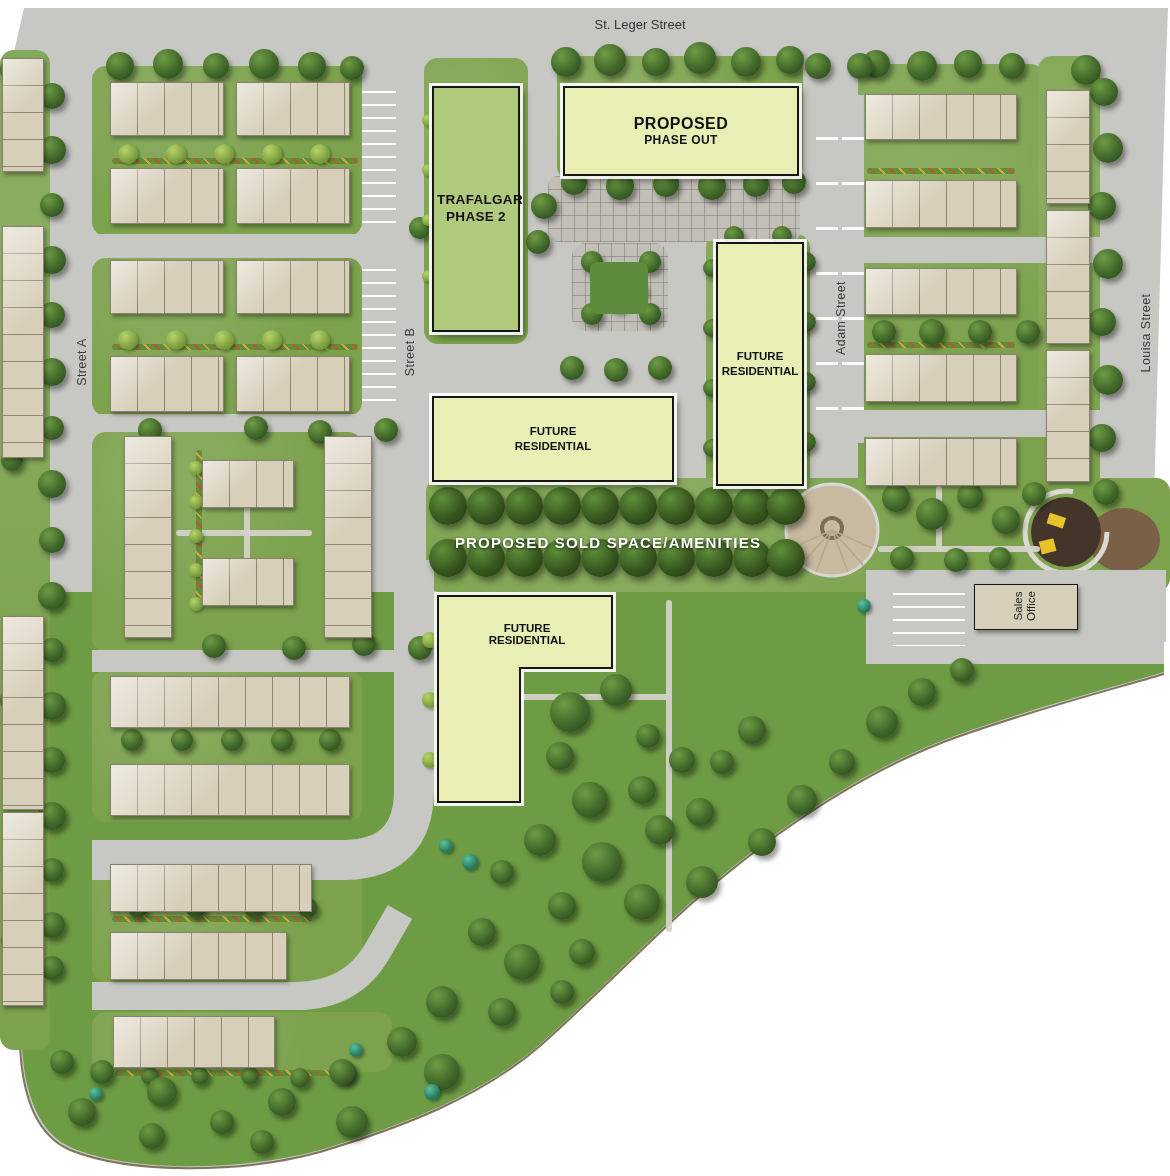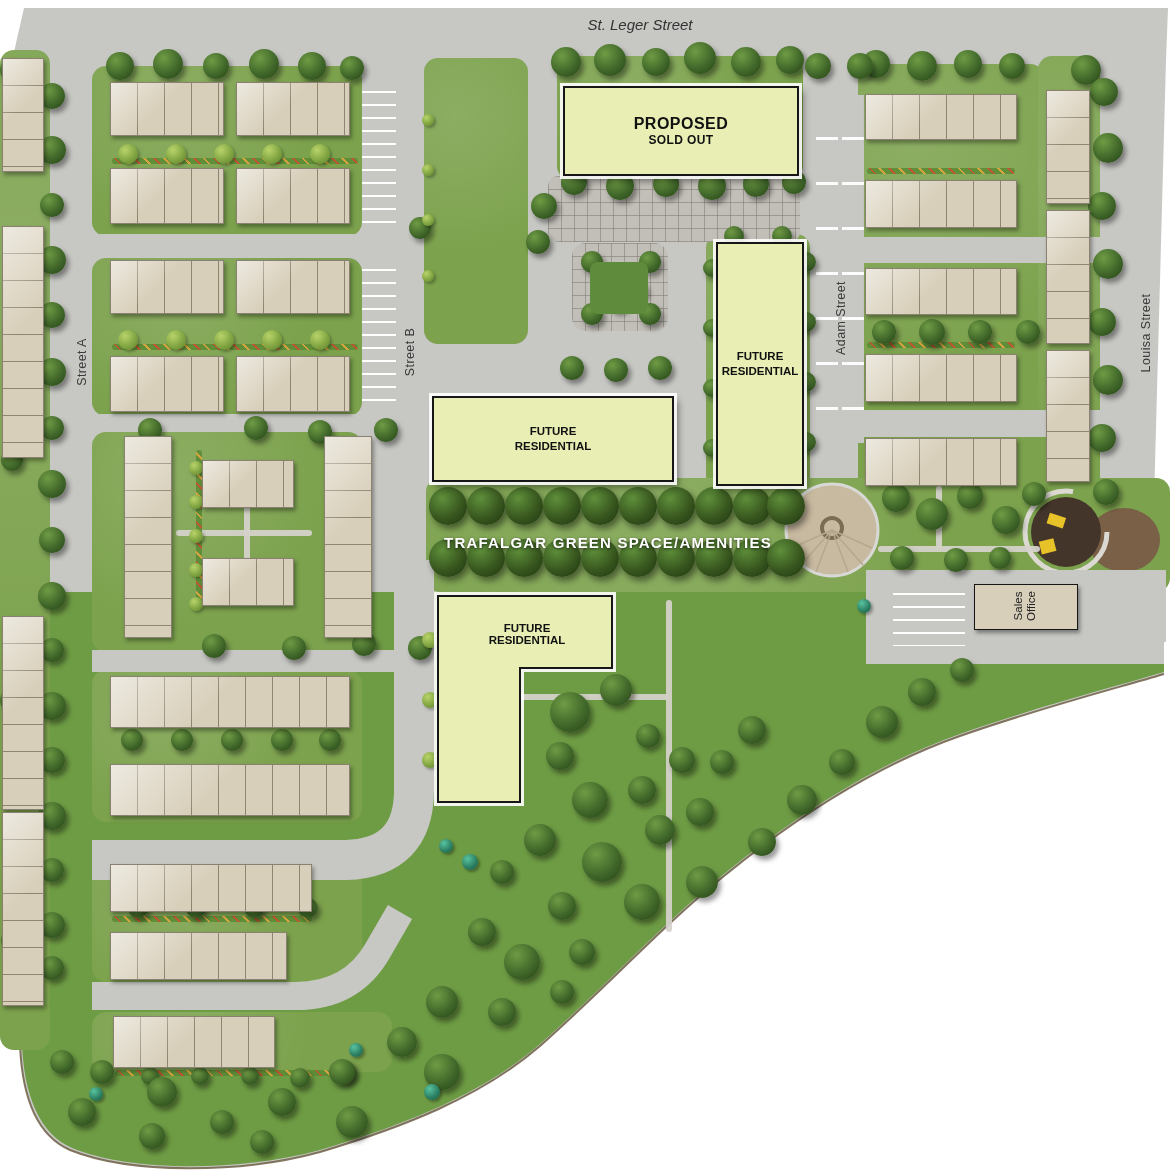--- a/index.html
+++ b/index.html
@@ -29,21 +29,21 @@
   .t2{background:radial-gradient(circle at 35% 30%, #58c2a0, #2a7d60 60%, #1c5a44);box-shadow:2px 2px 3px rgba(0,0,0,.35);}
   .t3{background:radial-gradient(circle at 35% 30%, #5e8f3a, #38571f 55%, #243d12 90%);box-shadow:3px 4px 6px rgba(0,0,0,.45);}
   .flower{position:absolute;z-index:3;border-radius:3px;opacity:.92;
       background:repeating-linear-gradient(45deg, #5d8c36 0 5px, #c0512e 5px 7px, #5d8c36 7px 12px, #d9a23c 12px 14px);}
   .fpath{position:absolute;z-index:2;background:#d6d3cd;border-radius:3px;opacity:.92;}
   .bigbldg{position:absolute;z-index:4;display:flex;align-items:center;justify-content:center;
       text-align:center;background:var(--future);border:2px solid #161616;color:#111;font-weight:bold;
       box-shadow:0 0 0 3px rgba(255,255,255,.9), 4px 5px 7px rgba(0,0,0,.45);}
   .vlabel{position:absolute;z-index:6;white-space:nowrap;transform:translate(-50%,-50%) rotate(-90deg);
       font-size:12.5px;color:#3a3a3a;letter-spacing:.4px;}
-  .hlabel{position:absolute;z-index:6;transform:translate(-50%,-50%);font-size:15px;color:#333;white-space:nowrap;font-style:italic;}
+  .hlabel{position:absolute;z-index:6;transform:translate(-50%,-50%);font-size:13px;color:#333;white-space:nowrap;}
   #green-space-label{position:absolute;z-index:6;transform:translate(-50%,-50%);white-space:nowrap;
       color:#fff;font-weight:bold;font-size:15px;letter-spacing:1.2px;text-shadow:0 1px 3px rgba(0,0,0,.65);}
   #sales-label{position:absolute;z-index:6;width:48px;transform:translate(-50%,-50%) rotate(-90deg);
       font-size:11.5px;line-height:1.15;color:#222;text-align:center;}
   #l-label{position:absolute;z-index:6;width:110px;transform:translate(-50%,-50%);text-align:center;
       font-size:11.5px;font-weight:bold;color:#111;}
 </style>
 </head>
 <body>
 
@@ -357,25 +357,28 @@
       <div class="tree t2" style="left: 439px; top: 839px; width: 14px; height: 14px;"></div>
       <div class="tree t1" style="left: 422px; top: 632px; width: 16px; height: 16px;"></div>
       <div class="tree t1" style="left: 422px; top: 692px; width: 16px; height: 16px;"></div>
       <div class="tree t1" style="left: 422px; top: 752px; width: 16px; height: 16px;"></div>
     </div>
 
   <div class="paving" style="left:548px;top:176px;width:252px;height:66px;"></div>
   <div class="paving" style="left:572px;top:243px;width:96px;height:88px;border-radius:14px;"></div>
   <div class="cgreen" style="left:590px;top:262px;width:58px;height:52px;"></div>
 
+  <div class="bigbldg" style="left:432px;top:86px;width:84px;height:242px;background:var(--trafalgar);">
+    <div style="width:78px;font-size:13.5px;line-height:1.25;letter-spacing:.3px;">TRAFALGAR PHASE 2</div>
+  </div>
 
   <div class="bigbldg" style="left:563px;top:86px;width:232px;height:86px;">
     <div>
       <div style="font-size:16px;letter-spacing:.5px;">PROPOSED</div>
-      <div style="font-size:12px;letter-spacing:.4px;">SOLD OUT</div>
+      <div style="font-size:12px;letter-spacing:.4px;">PHASE OUT</div>
     </div>
   </div>
 
   <div class="bigbldg" style="left:716px;top:242px;width:84px;height:240px;">
     <div style="width:80px;font-size:11.5px;line-height:1.3;">FUTURE RESIDENTIAL</div>
   </div>
 
   <div class="bigbldg" style="left:432px;top:396px;width:238px;height:82px;">
     <div style="width:100px;font-size:11.5px;line-height:1.3;">FUTURE RESIDENTIAL</div>
   </div>
@@ -384,14 +387,14 @@
 
   <div class="bigbldg" style="left:974px;top:584px;width:102px;height:44px;background:var(--townhouse);border-width:1px;box-shadow:2px 3px 4px rgba(0,0,0,.4);"></div>
   <div id="sales-label" style="left:1025px;top:606px;">Sales Office</div>
 
   <div class="hlabel" style="left:640px;top:24px;">St. Leger Street</div>
   <div class="vlabel" style="left:82px;top:362px;">Street A</div>
   <div class="vlabel" style="left:410px;top:352px;">Street B</div>
   <div class="vlabel" style="left:841px;top:318px;">Adam Street</div>
   <div class="vlabel" style="left:1146px;top:333px;">Louisa Street</div>
 
-  <div id="green-space-label" style="left:608px;top:542px;">TRAFALGAR GREEN SPACE/AMENITIES</div>
+  <div id="green-space-label" style="left:608px;top:542px;">PROPOSED SOLD SPACE/AMENITIES</div>
 </div>
 
 </body></html>

